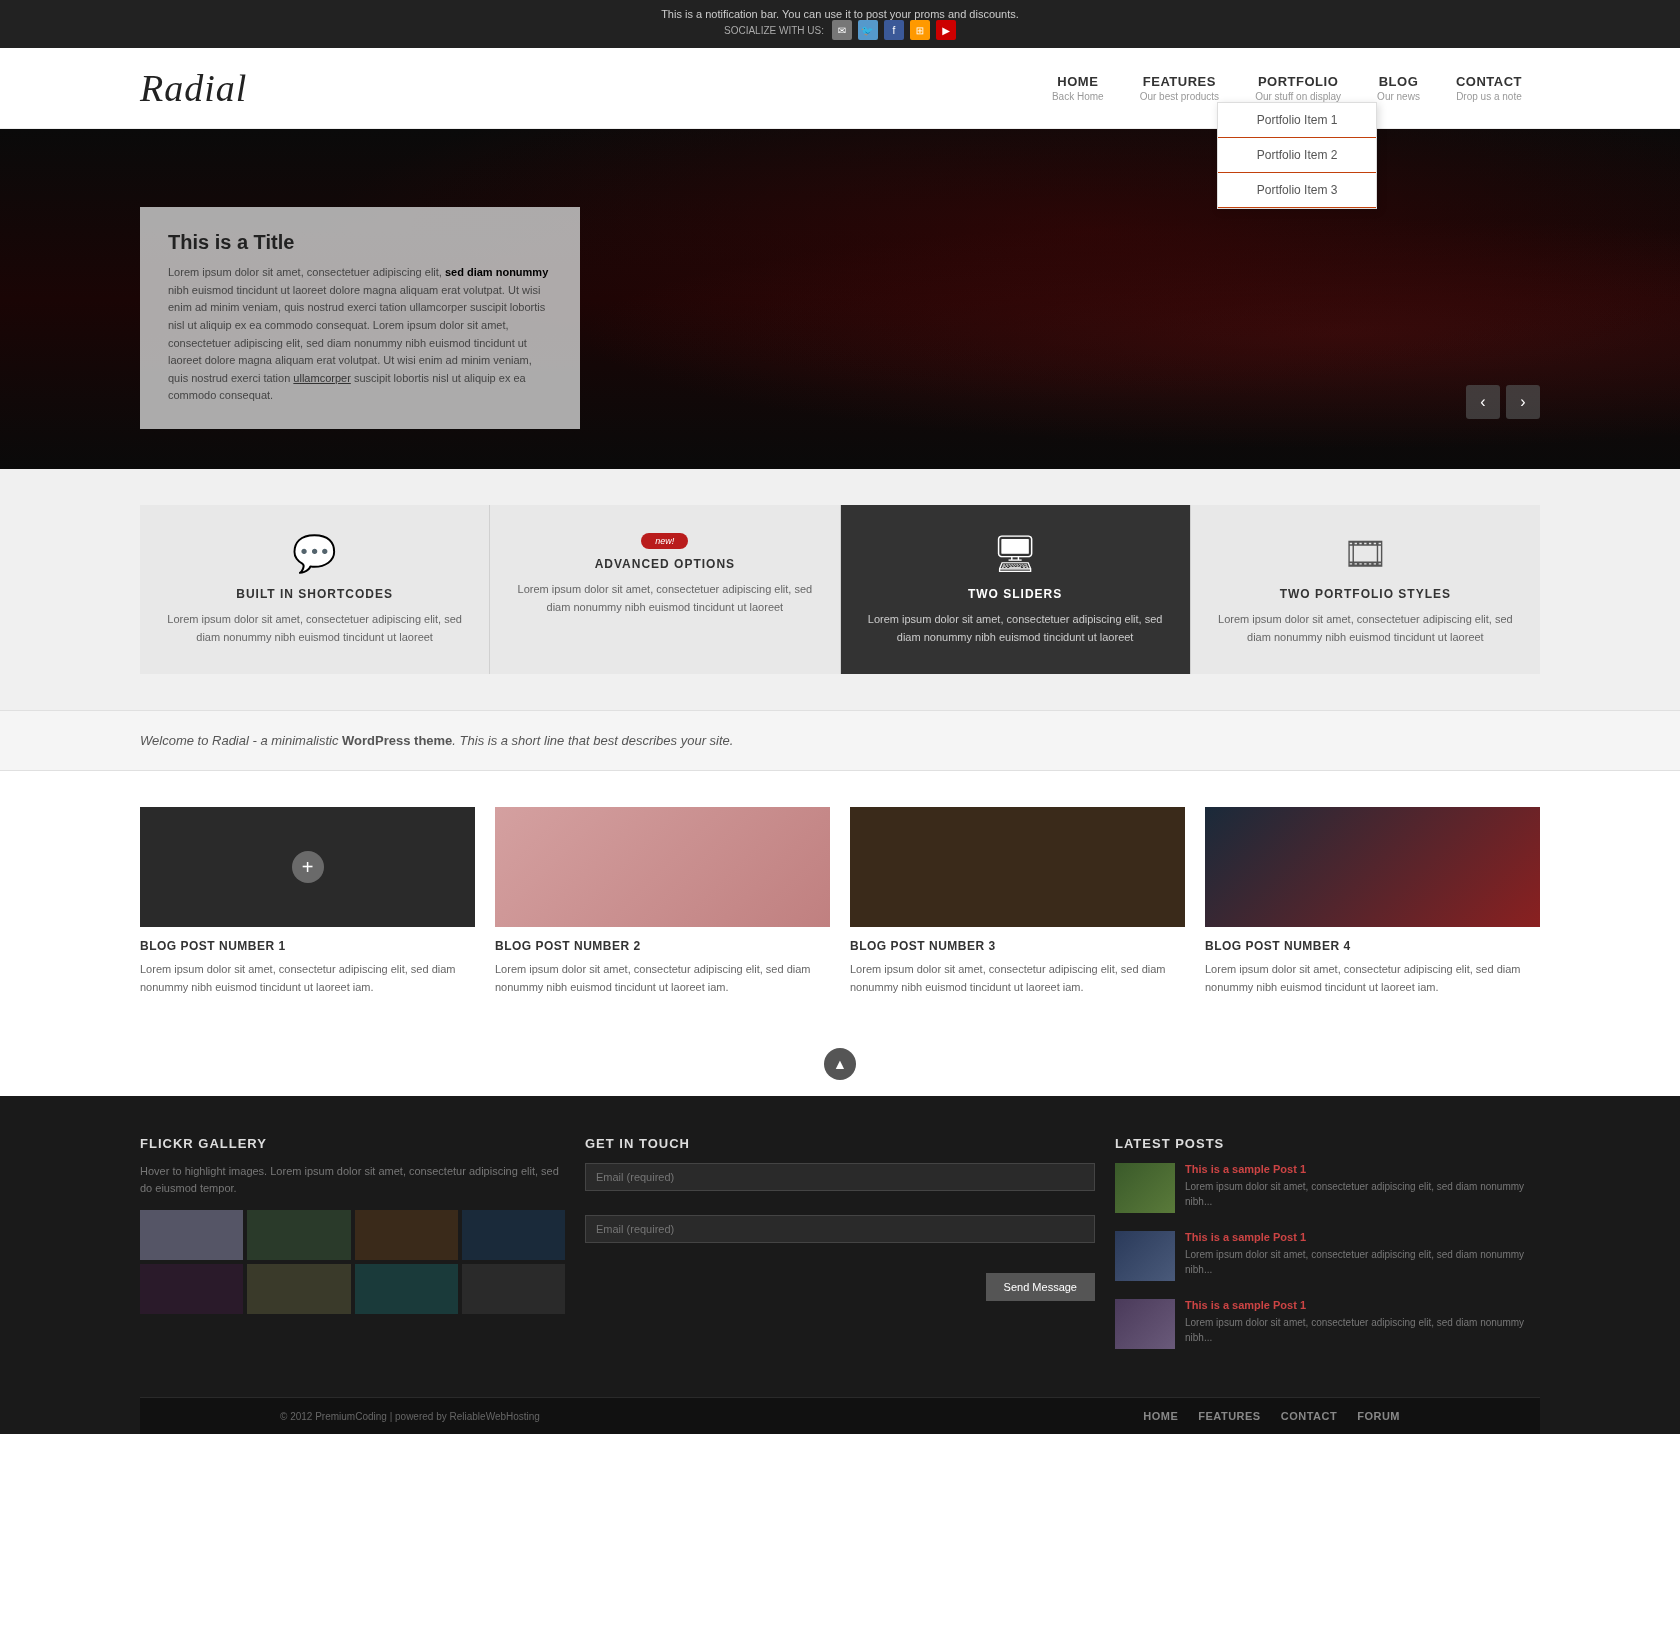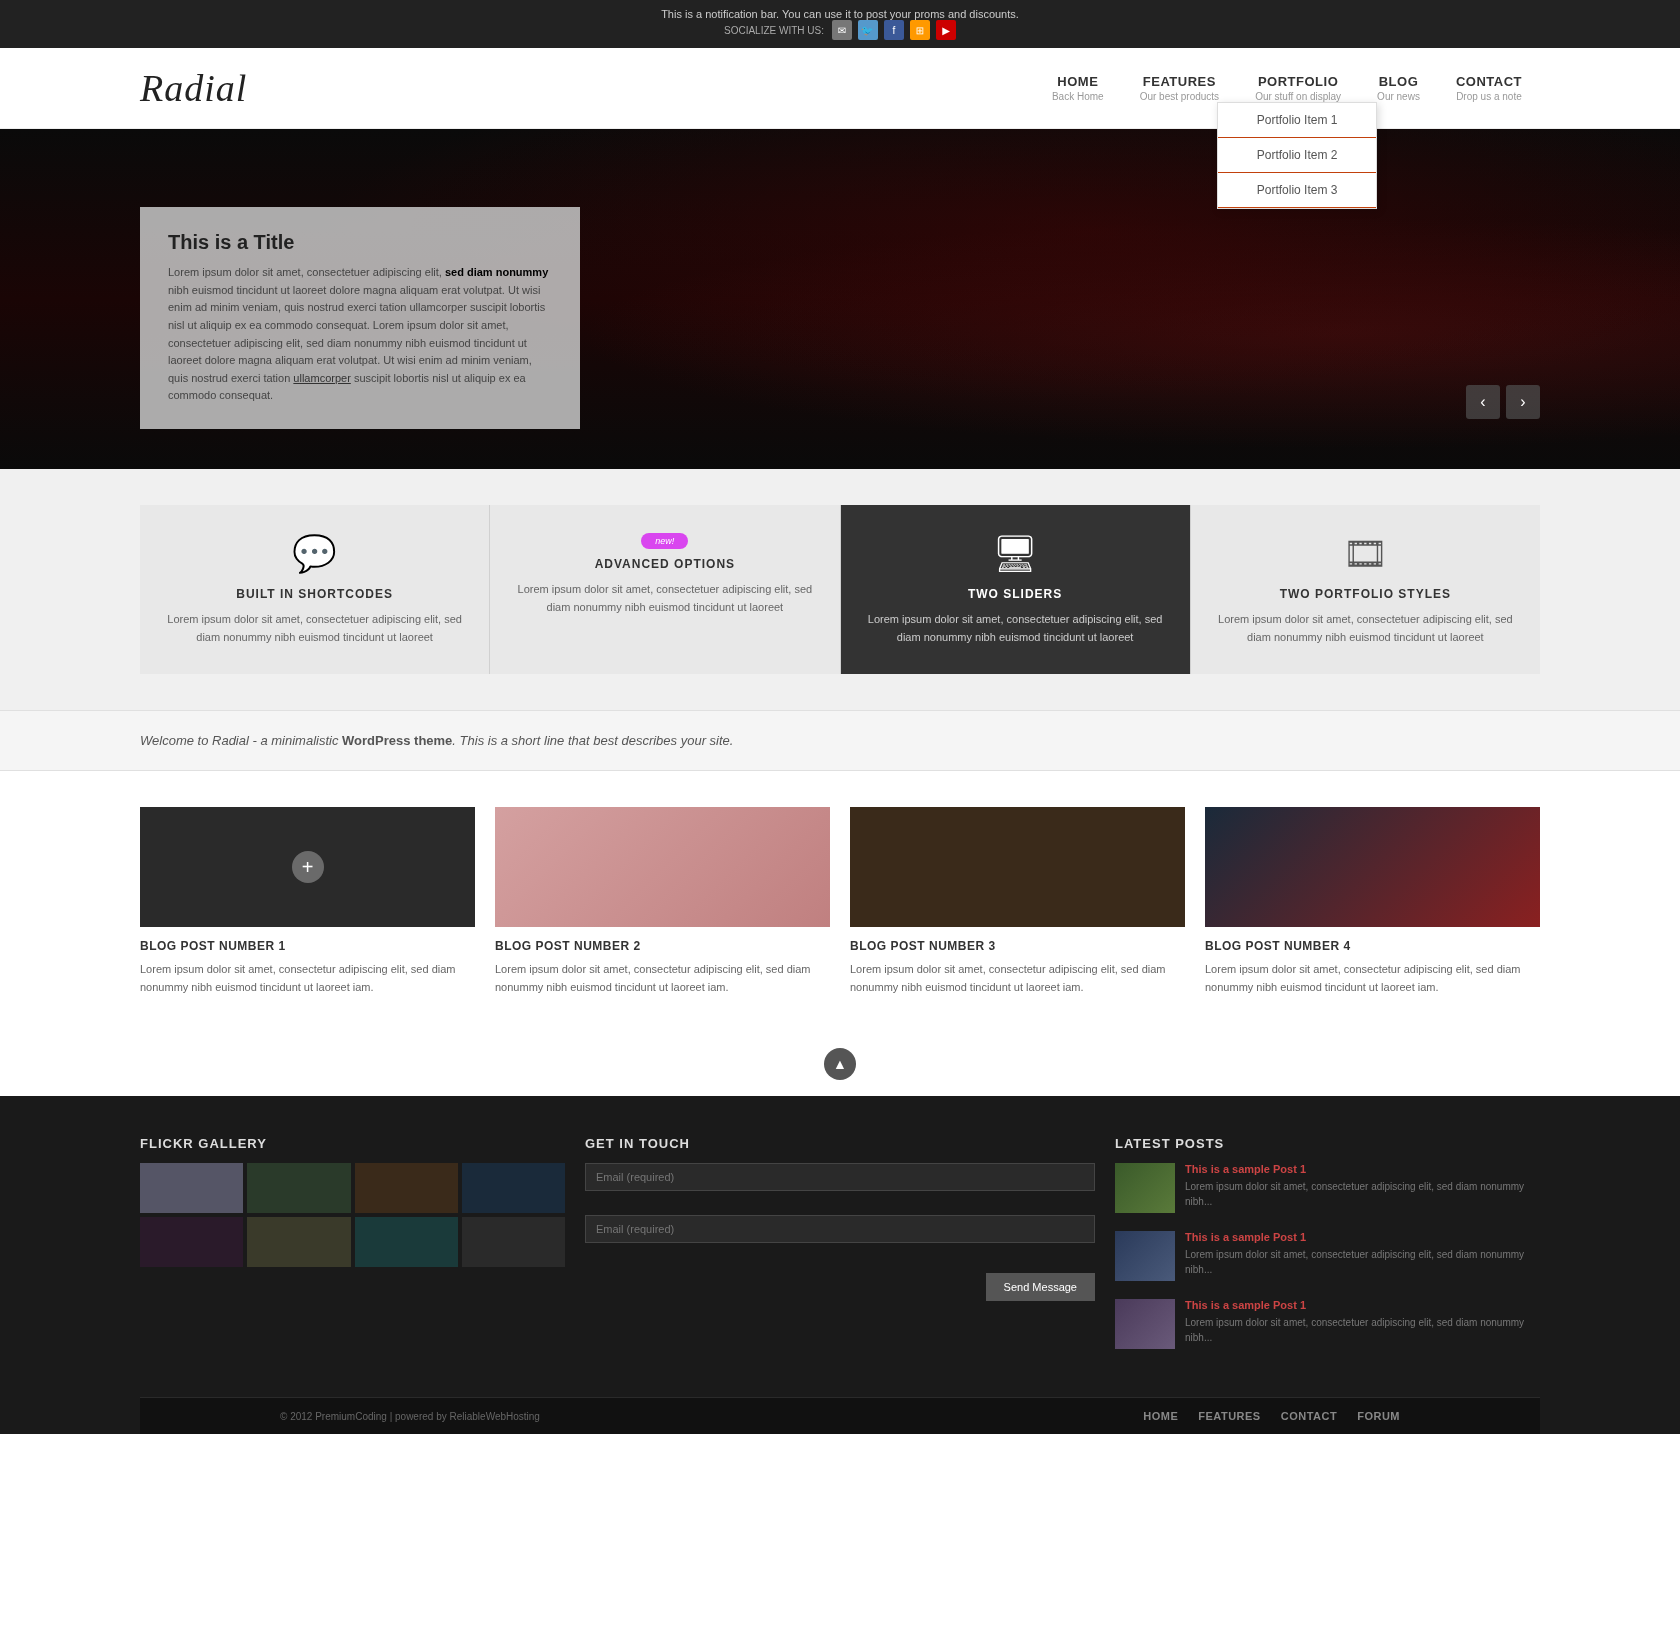--- a/index.html
+++ b/index.html
@@ -118,21 +118,21 @@
     }
     .feature-box:last-child { border-right: none; }
     .feature-box.dark { background: #333; color: #fff; }
     .feature-icon { font-size: 36px; margin-bottom: 12px; color: #555; }
     .feature-box.dark .feature-icon { color: #fff; }
     .feature-title { font-size: 12px; font-weight: bold; letter-spacing: 1px; color: #333; margin-bottom: 10px; text-transform: uppercase; }
     .feature-box.dark .feature-title { color: #fff; }
     .feature-text { font-size: 11px; color: #666; line-height: 1.6; }
     .feature-box.dark .feature-text { color: #ccc; }
     .new-badge {
-      display: inline-block; background: #d946ef; color: #fff;
+      display: inline-block; background: #b91c1c; color: #fff;
       font-size: 9px; padding: 3px 14px; border-radius: 12px; margin-bottom: 8px;
       font-style: italic;
     }
 
     
     #welcome {
       background: #f5f5f5;
       padding: 22px 140px;
       border-top: 1px solid #e0e0e0;
       border-bottom: 1px solid #e0e0e0;
@@ -368,20 +368,21 @@
 
 <div class="scroll-up">
   <div class="scroll-btn">▲</div>
 </div>
 
 <div id="footer">
   <div class="footer-cols">
 
     <div class="footer-col">
       <div class="footer-heading">FLICKR GALLERY</div>
+      <div class="footer-sub">Hover to highlight images. Lorem ipsum dolor sit amet, consectetur adipiscing elit, sed do eiusmod tempor.</div>
       <div class="flickr-grid">
         <div class="flickr-thumb flickr-thumb-1"></div>
         <div class="flickr-thumb flickr-thumb-2"></div>
         <div class="flickr-thumb flickr-thumb-3"></div>
         <div class="flickr-thumb flickr-thumb-4"></div>
         <div class="flickr-thumb flickr-thumb-5"></div>
         <div class="flickr-thumb flickr-thumb-6"></div>
         <div class="flickr-thumb flickr-thumb-7"></div>
         <div class="flickr-thumb flickr-thumb-8"></div>
       </div>

